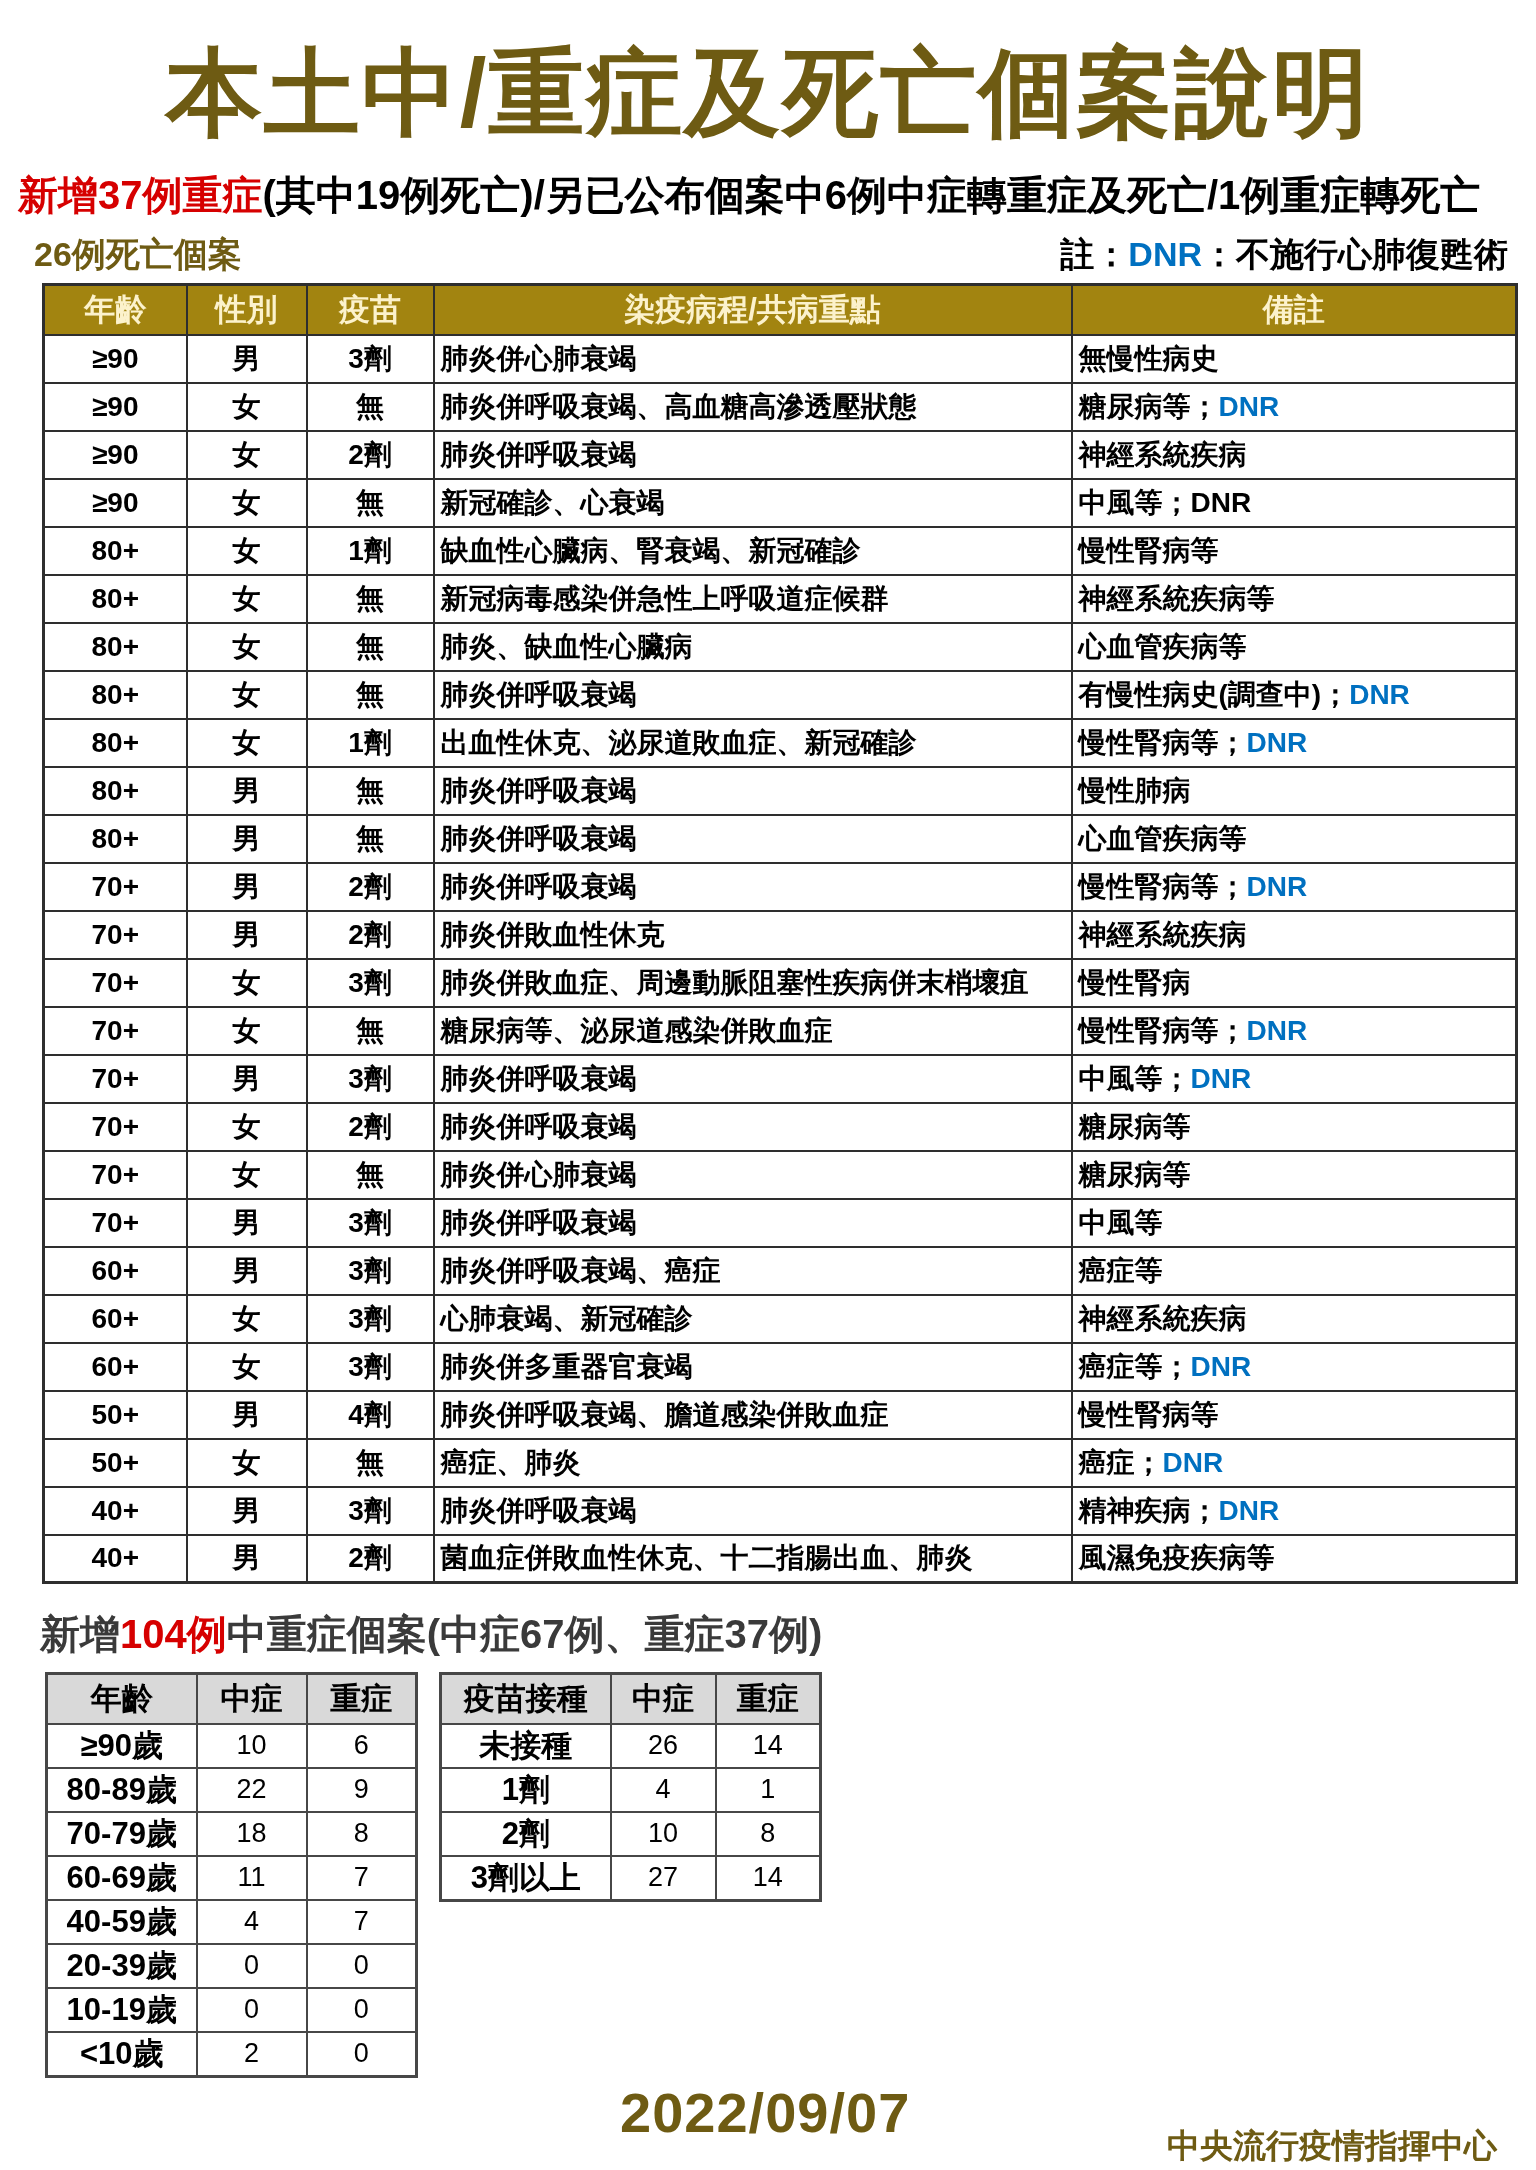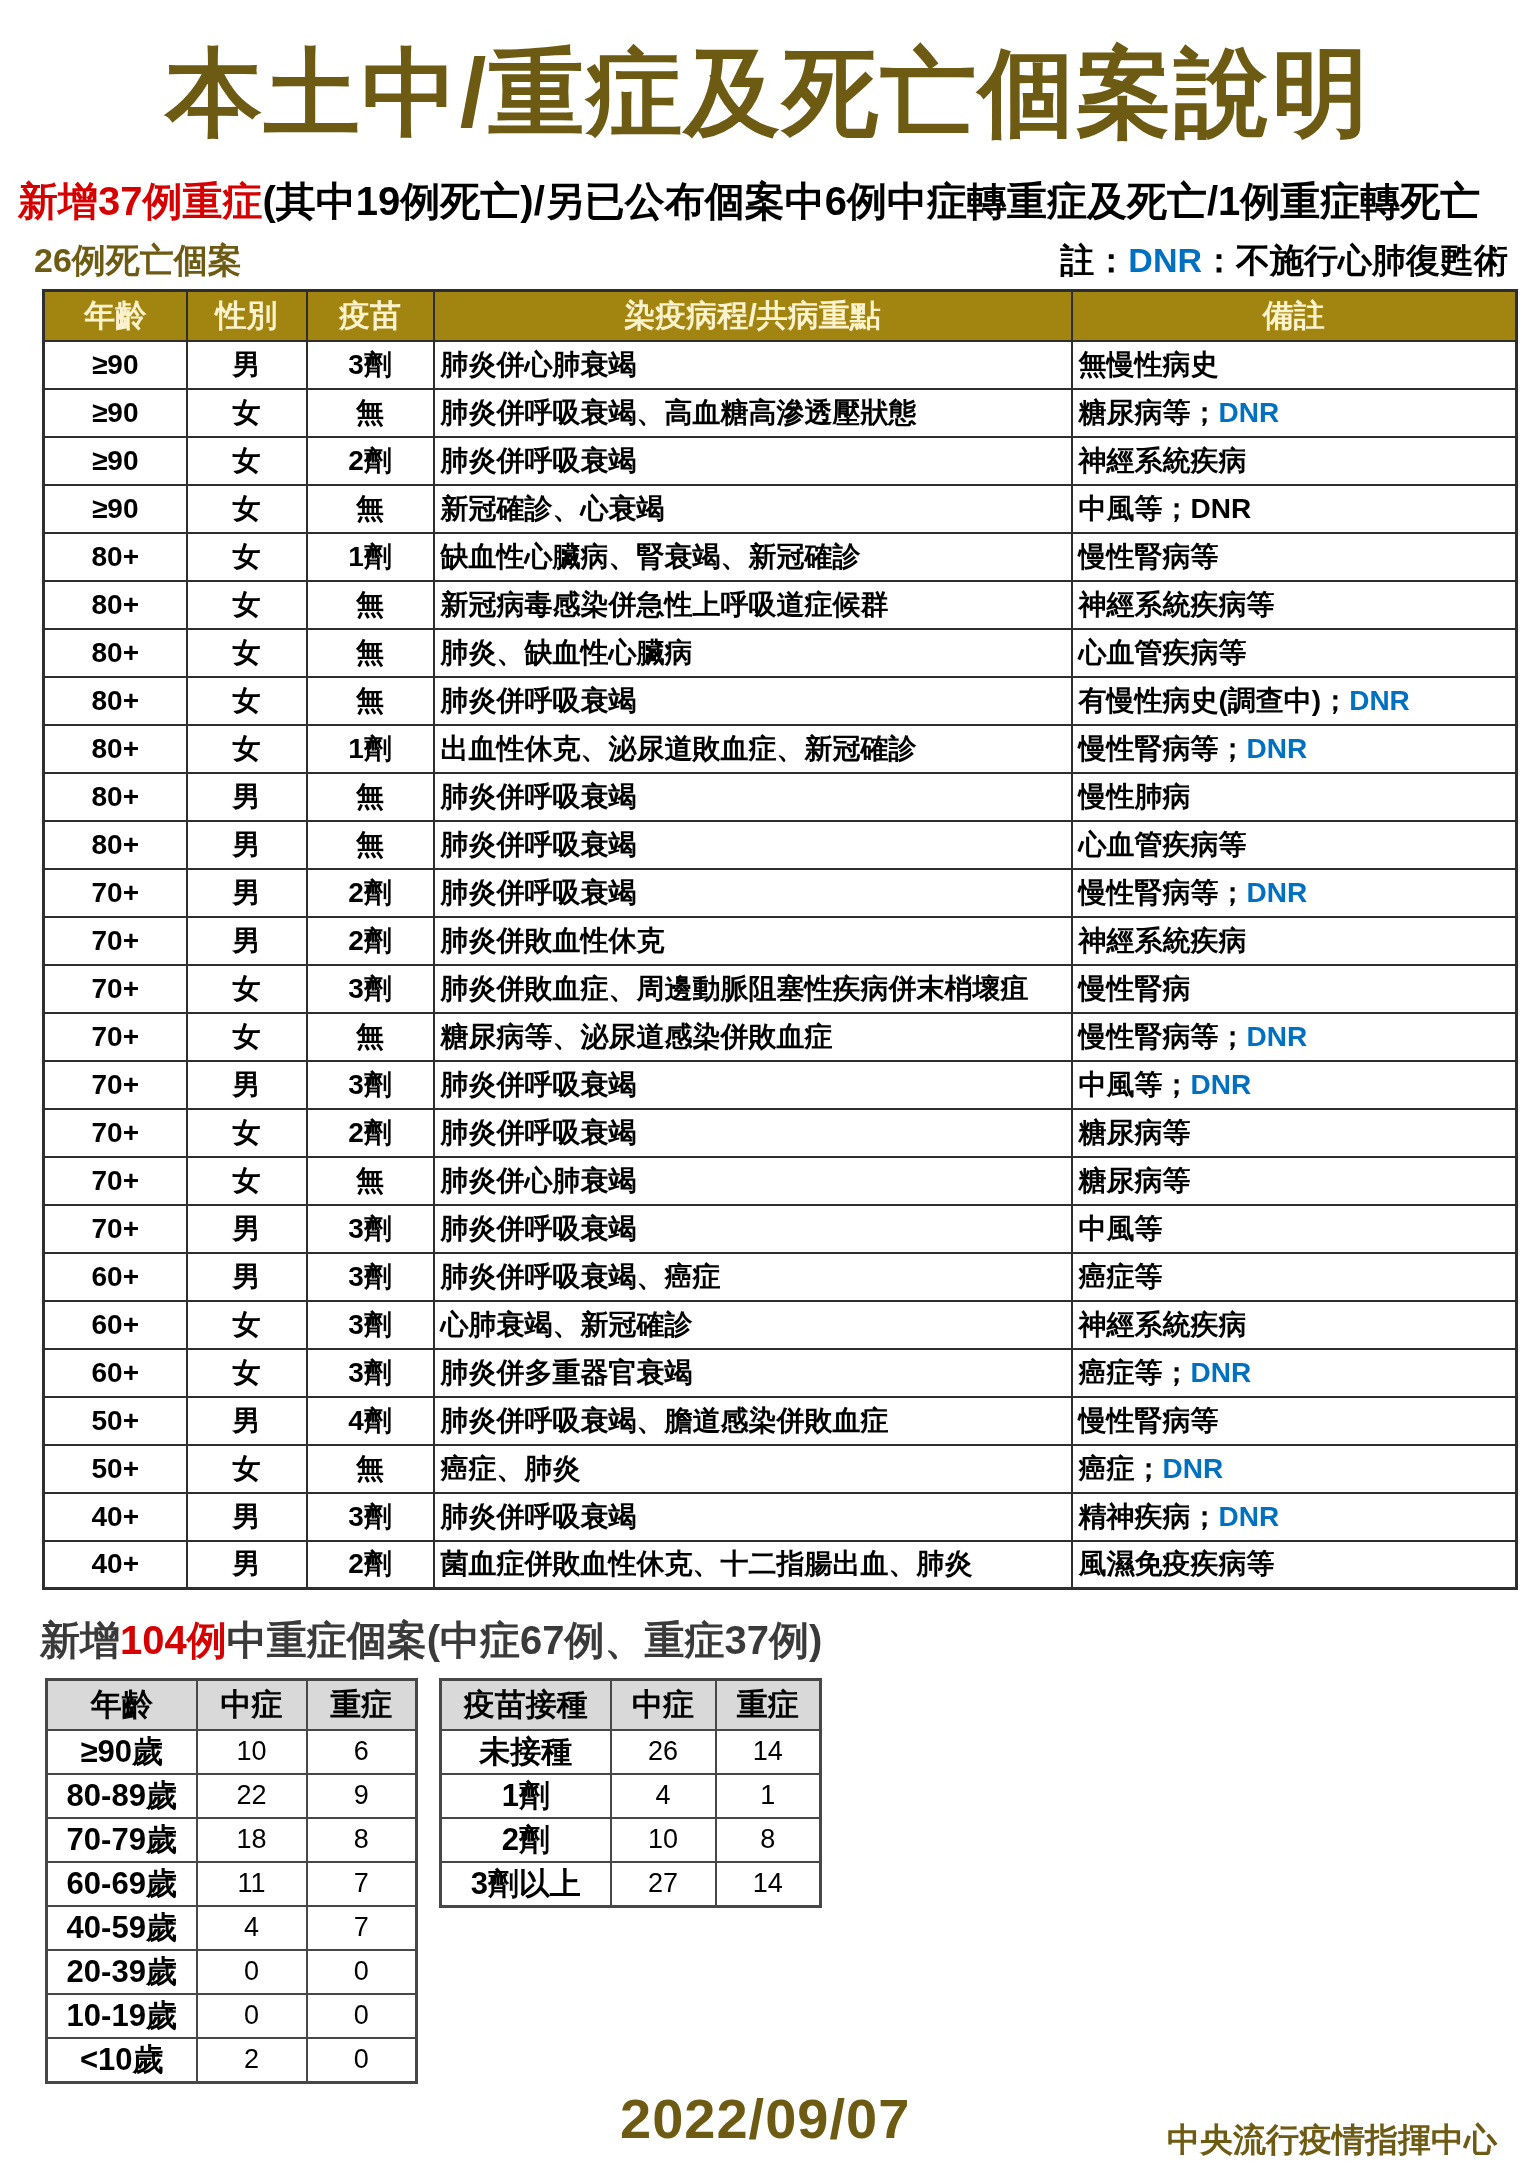--- a/index.html
+++ b/index.html
@@ -9,21 +9,21 @@
     font-family:"Liberation Sans", sans-serif;
     --olive:#6e5b13; --hdr-bg:#a28410; --hdr-tx:#fcf2cc;
     --red:#d60000; --blue:#0070c0; --gray:#3a3a3a; --mini-bg:#d9d9d9;
     --line:#2e2e2e;
   }
   .title {
     margin-top:26px; text-align:center; font-size:96px; font-weight:bold;
     color:var(--olive); line-height:1.4; letter-spacing:2px;
   }
   .subtitle {
-    margin:18px 14px 0 18px; font-size:40px; font-weight:bold; color:#000;
+    margin:12px 14px 0 18px; font-size:40px; font-weight:bold; color:#000;
     white-space:nowrap; line-height:1.15;
   }
   .subtitle .red, .red-text { color:var(--red); }
   .meta-row {
     margin:16px 28px 0 34px; display:flex; justify-content:space-between;
     font-size:34px; font-weight:bold; line-height:1.2;
   }
   .deaths-label { color:var(--olive); }
   .dnr-note { color:#000; }
   .blue-text { color:var(--blue); }
@@ -59,21 +59,21 @@
   }
   .mini-table td.label-col { font-weight:bold; }
   .mini-table td.num-col { font-weight:normal; font-size:27px; }
   #age-table { left:0; }
   #vaccine-table { left:394px; }
   .report-date {
     position:absolute; left:575px; top:408px; font-size:56px; font-weight:bold;
     color:var(--olive); letter-spacing:1px;
   }
   .agency {
-    position:absolute; left:1122px; top:440px; font-size:33px; font-weight:bold;
+    position:absolute; left:1122px; top:452px; font-size:33px; font-weight:bold;
     color:var(--olive); white-space:nowrap;
   }
 </style>
 </head>
 <body style="--olive: #6e5b13; --hdr-bg: #a28410; --hdr-tx: #fcf2cc; --red: #d60000; --blue: #0070c0; --gray: #3a3a3a; --mini-bg: #d9d9d9;">
 
 <h1 class="title">本土中/重症及死亡個案說明</h1>
 
 <div class="subtitle"><span class="red">新增37例重症</span><span>(其中19例死亡)/另已公布個案中6例中症轉重症及死亡/1例重症轉死亡</span></div>
 

